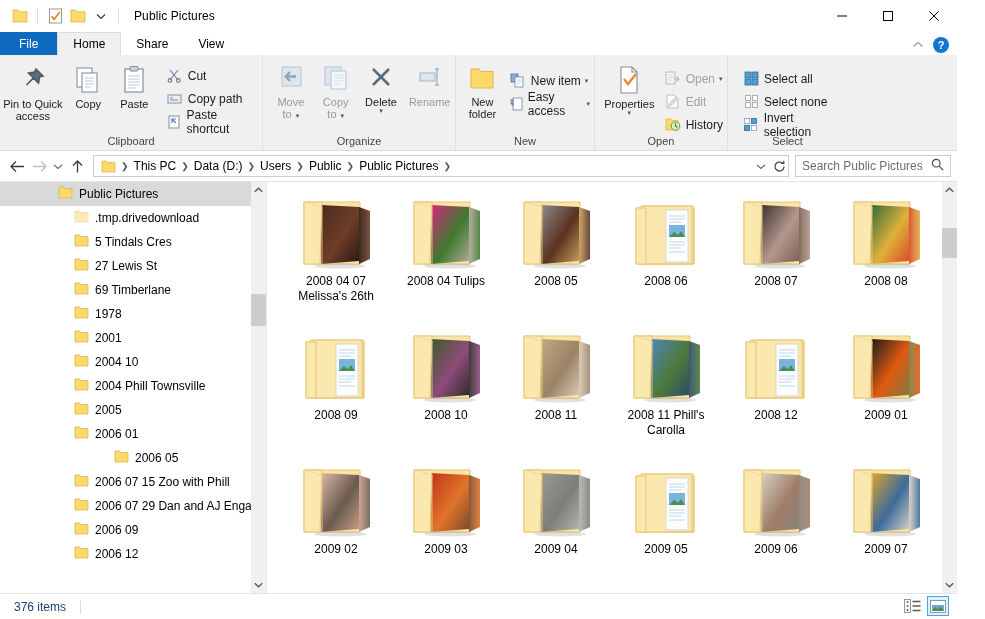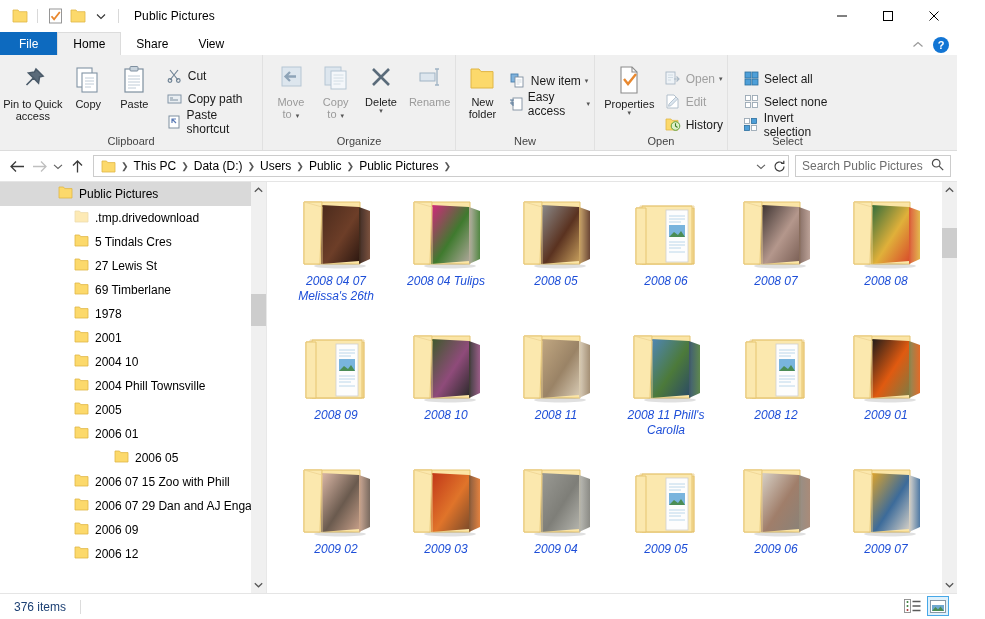--- a/index.html
+++ b/index.html
@@ -66,21 +66,21 @@
   .navrow.root { background:#d9d9d9; }
   .navrow .fico { margin-right:6px; }
   .nav-scroll { position:absolute; right:0; top:0; width:15px; height:100%; background:#f0f0f0; }
   .sb-arrow { width:15px; height:16px; display:flex; align-items:center; justify-content:center; color:#5a5a5a; font-size:9px; }
   .sb-thumb { position:absolute; left:0; width:15px; background:#cdcdcd; }
 
   .content { flex:1; position:relative; background:#fff; overflow:hidden; border-left:1px solid #e8e8e8; }
   .grid { display:flex; flex-wrap:wrap; padding:12px 0 0 14px; box-sizing:border-box; width:690px; }
   .cell { width:110px; height:134px; display:flex; flex-direction:column; align-items:center; margin-right:0; }
   .cell .thumb { width:96px; height:76px; position:relative; }
-  .cell .cap { font-size:12px; color:#1d4ed8; text-align:center; line-height:15px; margin-top:4px; width:108px; word-wrap:break-word;font-style:italic; }
+  .cell .cap { font-size:12px; color:#000000; text-align:center; line-height:15px; margin-top:4px; width:108px; word-wrap:break-word; }
   .content-scroll { position:absolute; right:0; top:0; width:15px; height:100%; background:#f0f0f0; }
 
   
   .statusbar { flex:0 0 25px; height:25px; border-top:1px solid #e5e5e5; display:flex; align-items:center; background:#fff; position:relative; }
   .status-text { font-size:12px; color:#1b3f73; padding-left:14px; }
   .status-div { width:1px; height:14px; background:#dcdcdc; margin-left:14px; }
   .view-btns { position:absolute; right:8px; top:2px; display:flex; gap:4px; align-items:center; }
   .vbtn { width:22px; height:20px; display:flex; align-items:center; justify-content:center; box-sizing:border-box; }
   .vbtn.sel { border:1px solid #47a8e8; background:#dff1fc; }
 </style>

